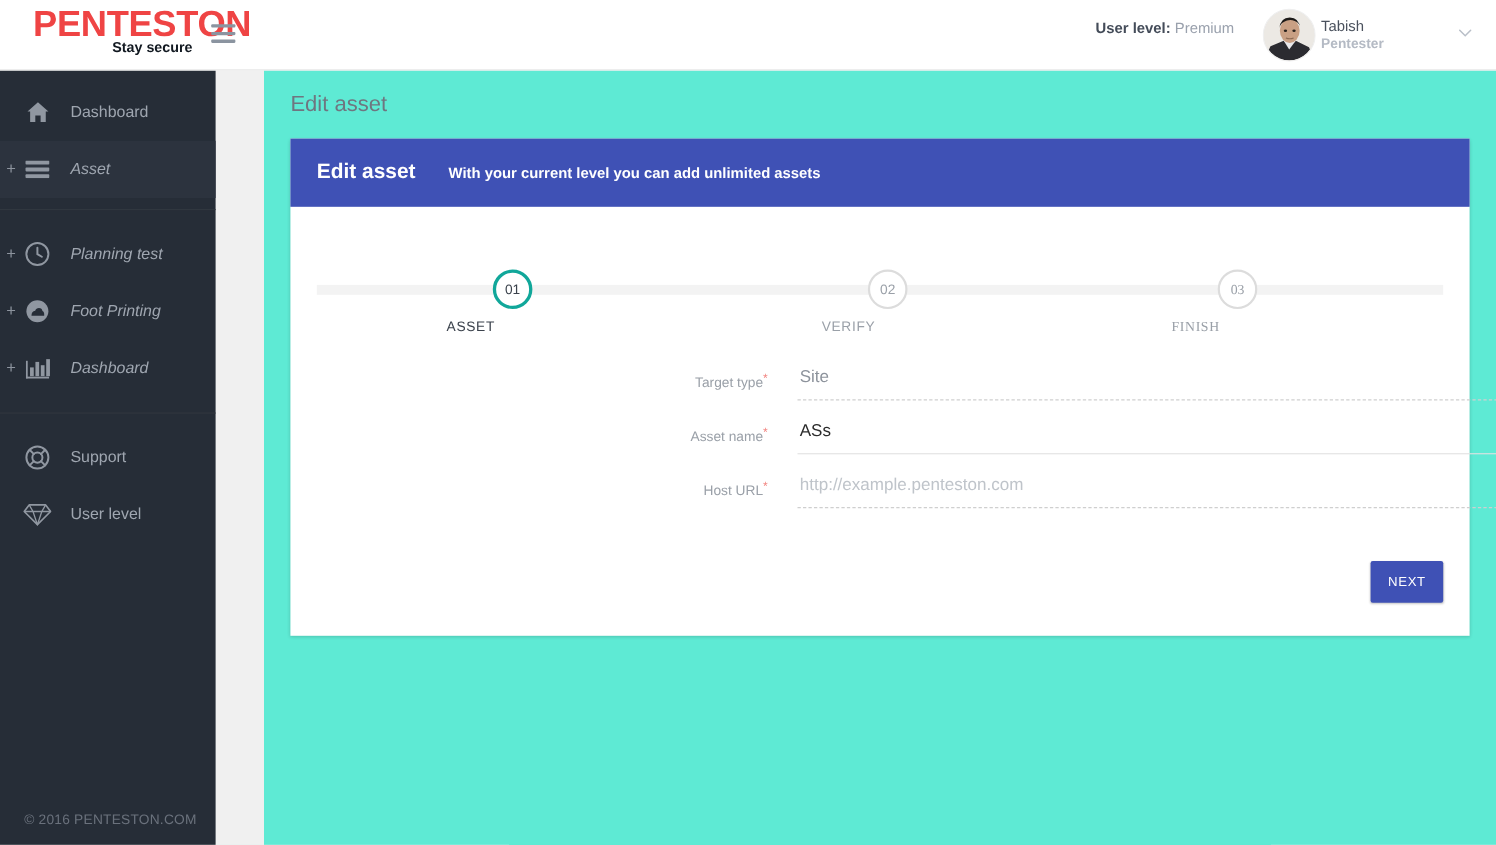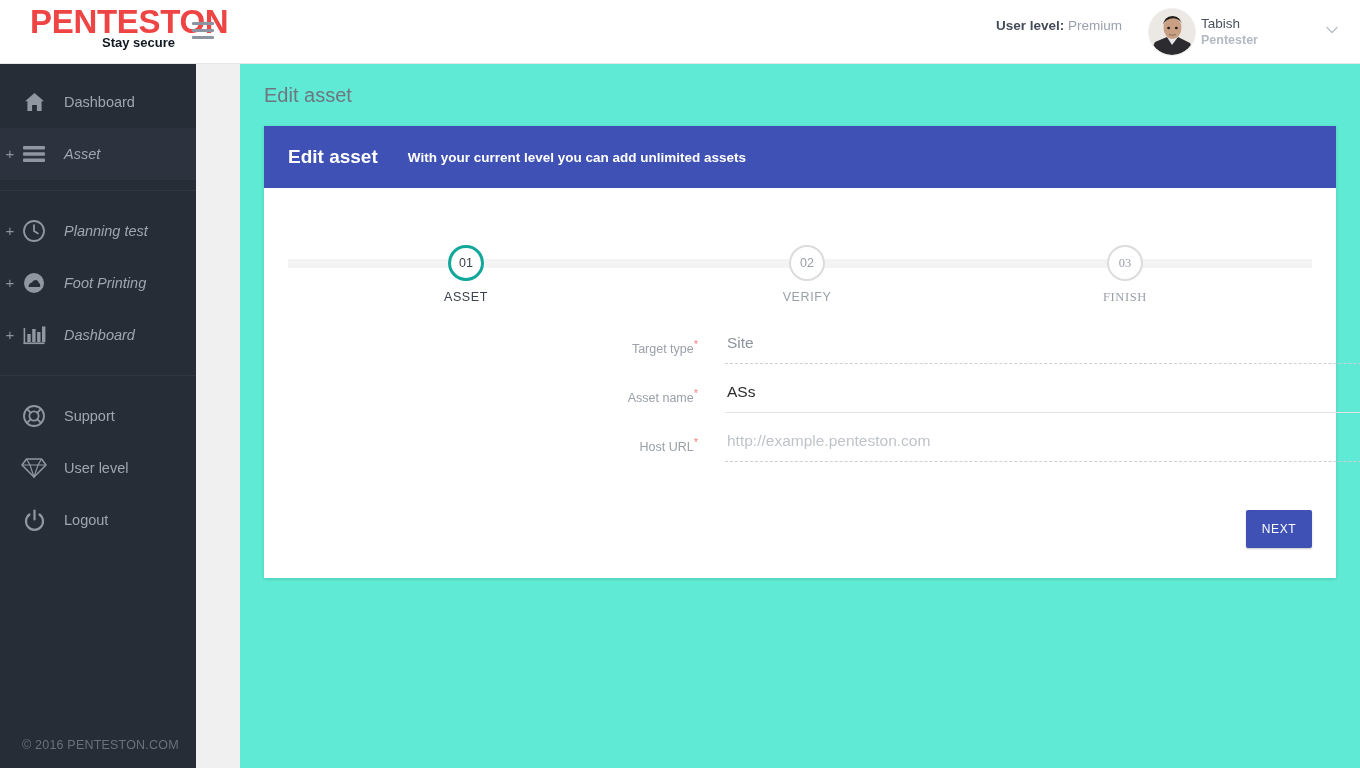--- a/index.html
+++ b/index.html
@@ -125,21 +125,21 @@
     margin-left: 30px;
   }
   .card-body { position: relative; height: 390px; }
 
   
   .stepper { position: absolute; left: 24px; top: 44px; width: 1024px; height: 68px; }
   .track {
     position: absolute; left: 0; top: 27px;
     width: 1024px; height: 9px; background: #f3f3f3;
   }
-  .step { position: absolute; top: 0; width: 120px; text-align: center; }
+  .step { position: absolute; top: 0; width: 120px; }
   .step .bubble {
     width: 36px; height: 36px; border-radius: 50%;
     background: #ffffff; margin: 13px auto 0;
     display: flex; align-items: center; justify-content: center;
     font-size: 12.5px; box-sizing: border-box;
   }
   .step.active .bubble { border: 3px solid #11a79a; color: #3b424c; }
   .step.idle   .bubble { border: 2px solid #dcdcdc; color: #9aa0a8; }
   .step .cap { margin-top: 9px; font-size: 12.5px; letter-spacing: 0.6px; }
   .step.active .cap { color: #3b424c; }
@@ -304,29 +304,20 @@
     <div class="nav-item">
       <span class="nav-ico">
         <svg width="26" height="20" viewBox="0 0 26 20">
           <path d="M5.5 1 L20.5 1 L25 7 L13 19 L1 7 Z" stroke="#9097a1" stroke-width="1.5" fill="none" stroke-linejoin="round"></path>
           <path d="M1 7 L25 7 M5.5 1 L9 7 L13 19 L17 7 L20.5 1" stroke="#9097a1" stroke-width="1.2" fill="none"></path>
         </svg>
       </span>
       <span class="nav-label">User level</span>
     </div>
 
-    <div class="nav-item">
-      <span class="nav-ico">
-        <svg width="23" height="23" viewBox="0 0 23 23">
-          <path d="M6.5 5.5 A8.5 8.5 0 1 0 16.5 5.5" stroke="#9097a1" stroke-width="2.2" fill="none" stroke-linecap="round"></path>
-          <path d="M11.5 1.5 L11.5 10.5" stroke="#9097a1" stroke-width="2.2" stroke-linecap="round"></path>
-        </svg>
-      </span>
-      <span class="nav-label">Logout</span>
-    </div>
   </div>
 
   <div class="sb-footer">© 2016 PENTESTON.COM</div>
 </div>
 
 <div class="main">
 
   <div class="page-title">Edit asset</div>
 
   <div class="card">

